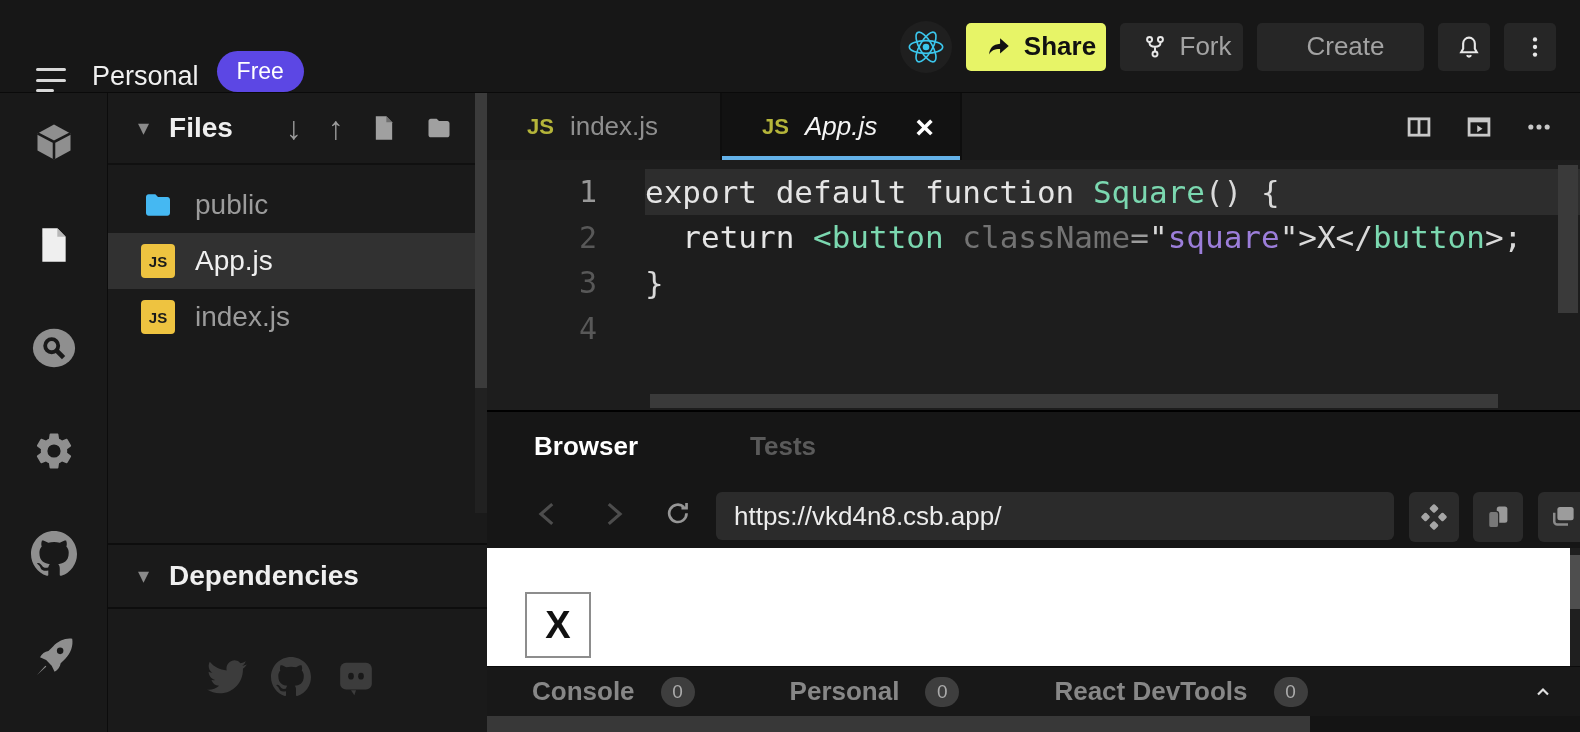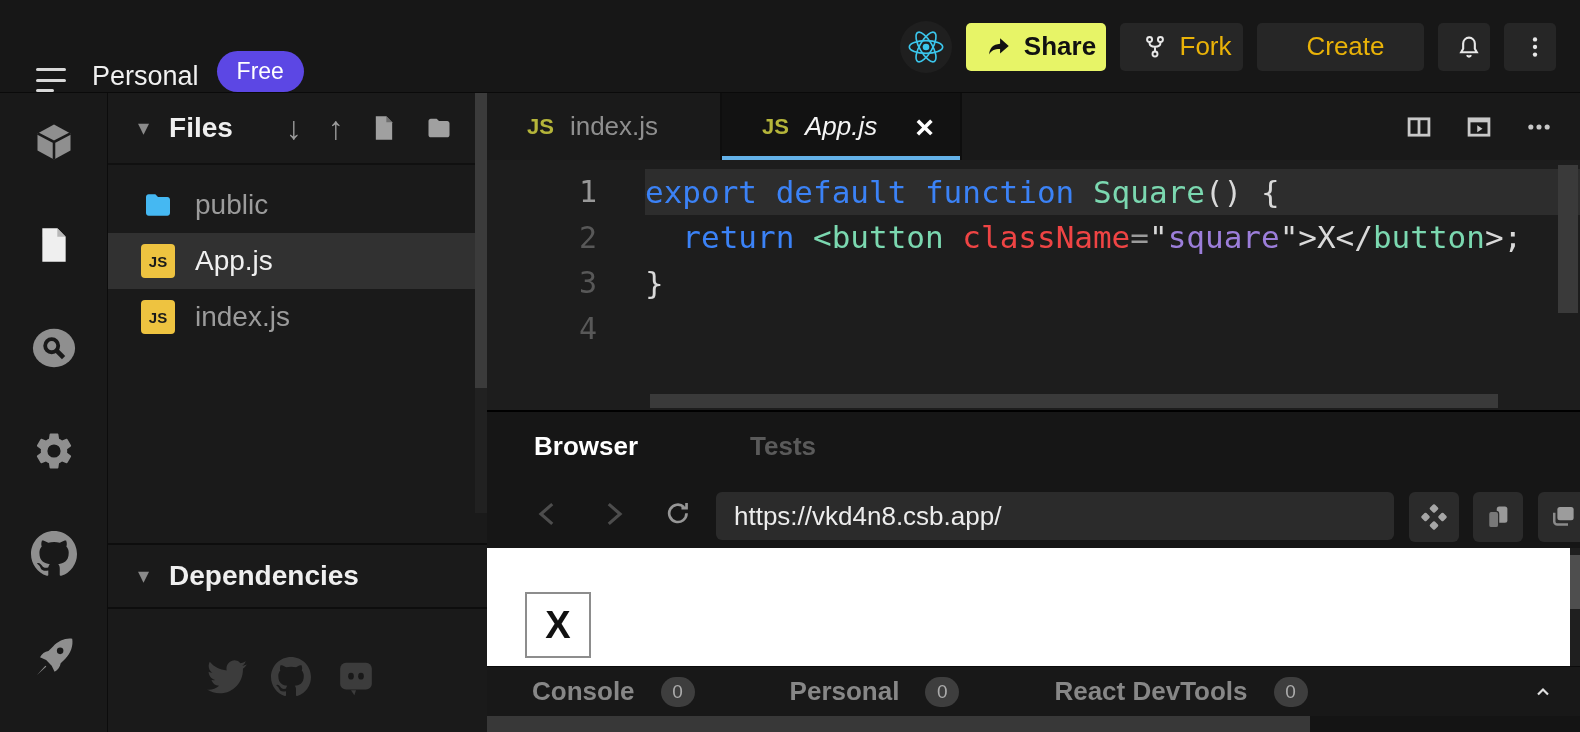--- a/index.html
+++ b/index.html
@@ -14,21 +14,21 @@
   .hamburger{width:30px;height:24px;margin-left:36px;display:flex;flex-direction:column;justify-content:space-between;cursor:pointer;}
   .hamburger span{display:block;height:3px;border-radius:2px;background:#d8d8d8;}
   .hamburger span:nth-child(3){width:60%;}
   .workspace{margin-left:26px;font-size:27px;font-weight:500;color:#f0f0f0;}
   .plan-badge{margin-left:18px;background:#5c47e4;color:#fff;font-size:23px;padding:7px 20px;border-radius:22px;}
   .topbar-right{position:absolute;right:24px;top:0;height:93px;display:flex;align-items:center;gap:14px;}
   .logo-circle{width:52px;height:52px;border-radius:50%;background:#1f1f1f;display:flex;align-items:center;justify-content:center;}
   .btn{height:48px;border-radius:5px;display:flex;align-items:center;justify-content:center;gap:12px;
        font-size:26px;cursor:pointer;border:none;padding-left:16px;}
   .btn-share{background:#e7f467;color:#111;font-weight:600;width:140px;}
-  .btn-dark{background:#262626;color:#eab308;}
+  .btn-dark{background:#262626;color:#a3a3a3;}
   .btn-fork{width:123px;}
   .btn-create{width:167px;}
   .btn-icon{width:52px;}
 
   
   .rail{position:absolute;left:0;top:93px;width:107px;height:639px;background:#191919;
         display:flex;flex-direction:column;align-items:center;padding-top:26px;gap:57px;}
   .rail-item{width:46px;height:46px;display:flex;align-items:center;justify-content:center;cursor:pointer;}
 
   
@@ -66,21 +66,21 @@
   .tab-w1{width:235px;}
   .tab-w2{width:240px;}
   .tabbar-actions{margin-left:auto;display:flex;align-items:center;gap:30px;padding-right:26px;}
   .code{position:absolute;left:0;top:67px;width:1093px;height:250px;background:#1d1d1d;overflow:hidden;}
   .cur-line{position:absolute;left:158px;right:0;top:9px;height:46px;background:#2d2d2d;}
   .code-lines{position:absolute;left:0;top:9px;right:0;font-family:"DejaVu Sans Mono",monospace;}
   .code-line{display:flex;height:45.5px;align-items:center;}
   .gutter{width:158px;padding-right:48px;text-align:right;font-size:30px;color:#585858;flex:none;}
   .code-line.hl .gutter{color:#989898;}
   .code-text{font-size:31px;white-space:pre;}
-  .tk-kw{color:#3b82f6;}.tk-ent{color:#7bd8b0;}.tk-attr{color:#ef4444;}
+  .tk-kw{color:#e5e5e5;}.tk-ent{color:#7bd8b0;}.tk-attr{color:#737373;}
   .tk-str{color:#9c7eda;}.tk-pn{color:#d9d9d9;}.tk-op{color:#9b9b9b;}
   .hscroll{position:absolute;left:163px;top:234px;width:848px;height:14px;background:#3a3a3a;}
   .vscroll{position:absolute;right:2px;top:5px;width:20px;height:148px;background:#3a3a3a;}
 
   
   .browser{position:absolute;left:487px;top:410px;width:1093px;height:322px;background:#161616;border-top:2px solid #000;}
   .prev-tabs{position:absolute;left:0;top:0;height:68px;display:flex;align-items:center;padding-left:47px;gap:112px;}
   .prev-tab{font-size:26px;font-weight:bold;color:#5a5a5a;cursor:pointer;}
   .prev-tab.active{color:#fff;}
   .navrow{position:absolute;left:16px;top:68px;width:1093px;height:68px;}

